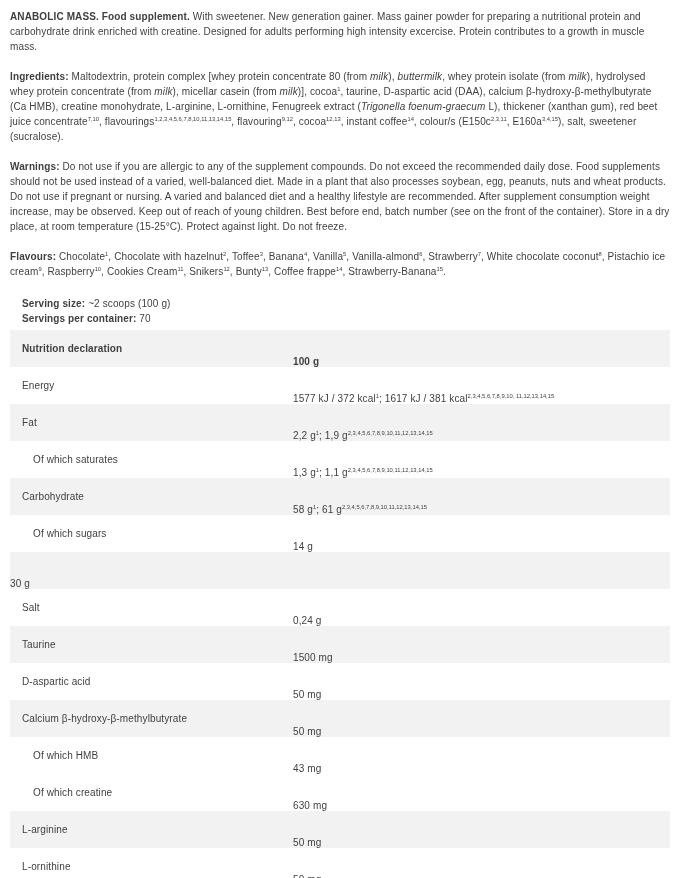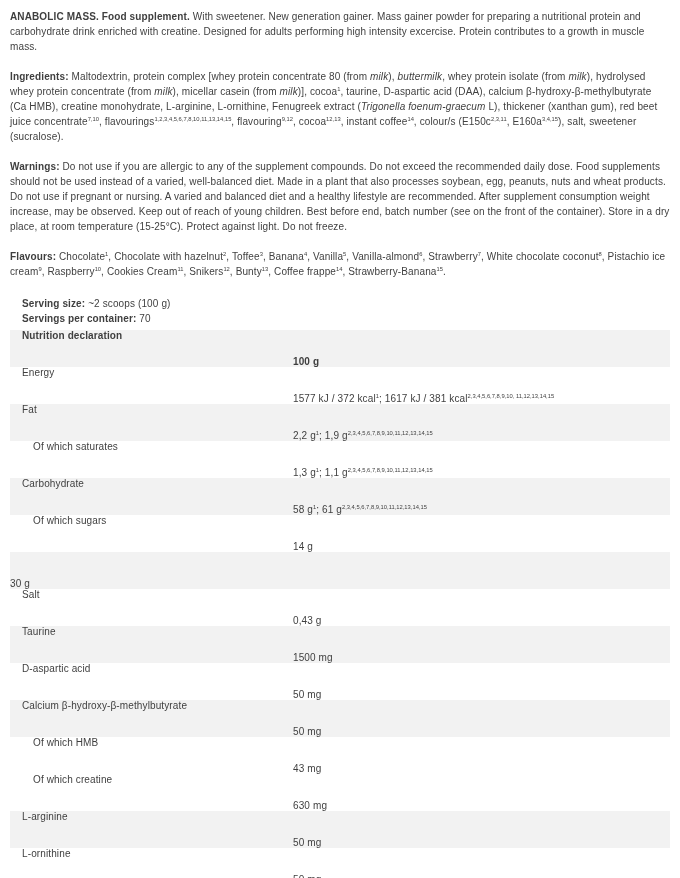--- a/index.html
+++ b/index.html
@@ -32,21 +32,21 @@
     letter-spacing:.12px;
   }
   .serving-line{display:block;}
   .nutrition-table{
     margin-top:2px;
     font-size:10px;
     letter-spacing:.12px;
   }
   .trow{
     display:flex;
-    align-items:flex-start;
+    align-items:center;
     min-height:32px;
     background:#ffffff;
   }
   .trow.shade{background:#f2f2f2;}
   .trow .cell.label{
     flex:0 0 283px;
     padding-left:12px;
     box-sizing:border-box;
   }
   .trow.sub .cell.label{padding-left:23px;}
@@ -100,21 +100,21 @@
       </div>
       <div class="trow sub">
         <div class="cell label">Of which sugars</div>
         <div class="cell value"><span>14 g</span></div>
       </div>
       <div class="trow shade">
         <div class="cell value"><span>30 g</span></div>
       </div>
       <div class="trow">
         <div class="cell label">Salt</div>
-        <div class="cell value"><span>0,43 g</span></div>
+        <div class="cell value"><span>0,24 g</span></div>
       </div>
       <div class="trow shade">
         <div class="cell label">Taurine</div>
         <div class="cell value"><span>1500 mg</span></div>
       </div>
       <div class="trow">
         <div class="cell label">D-aspartic acid</div>
         <div class="cell value"><span>50 mg</span></div>
       </div>
       <div class="trow shade">

